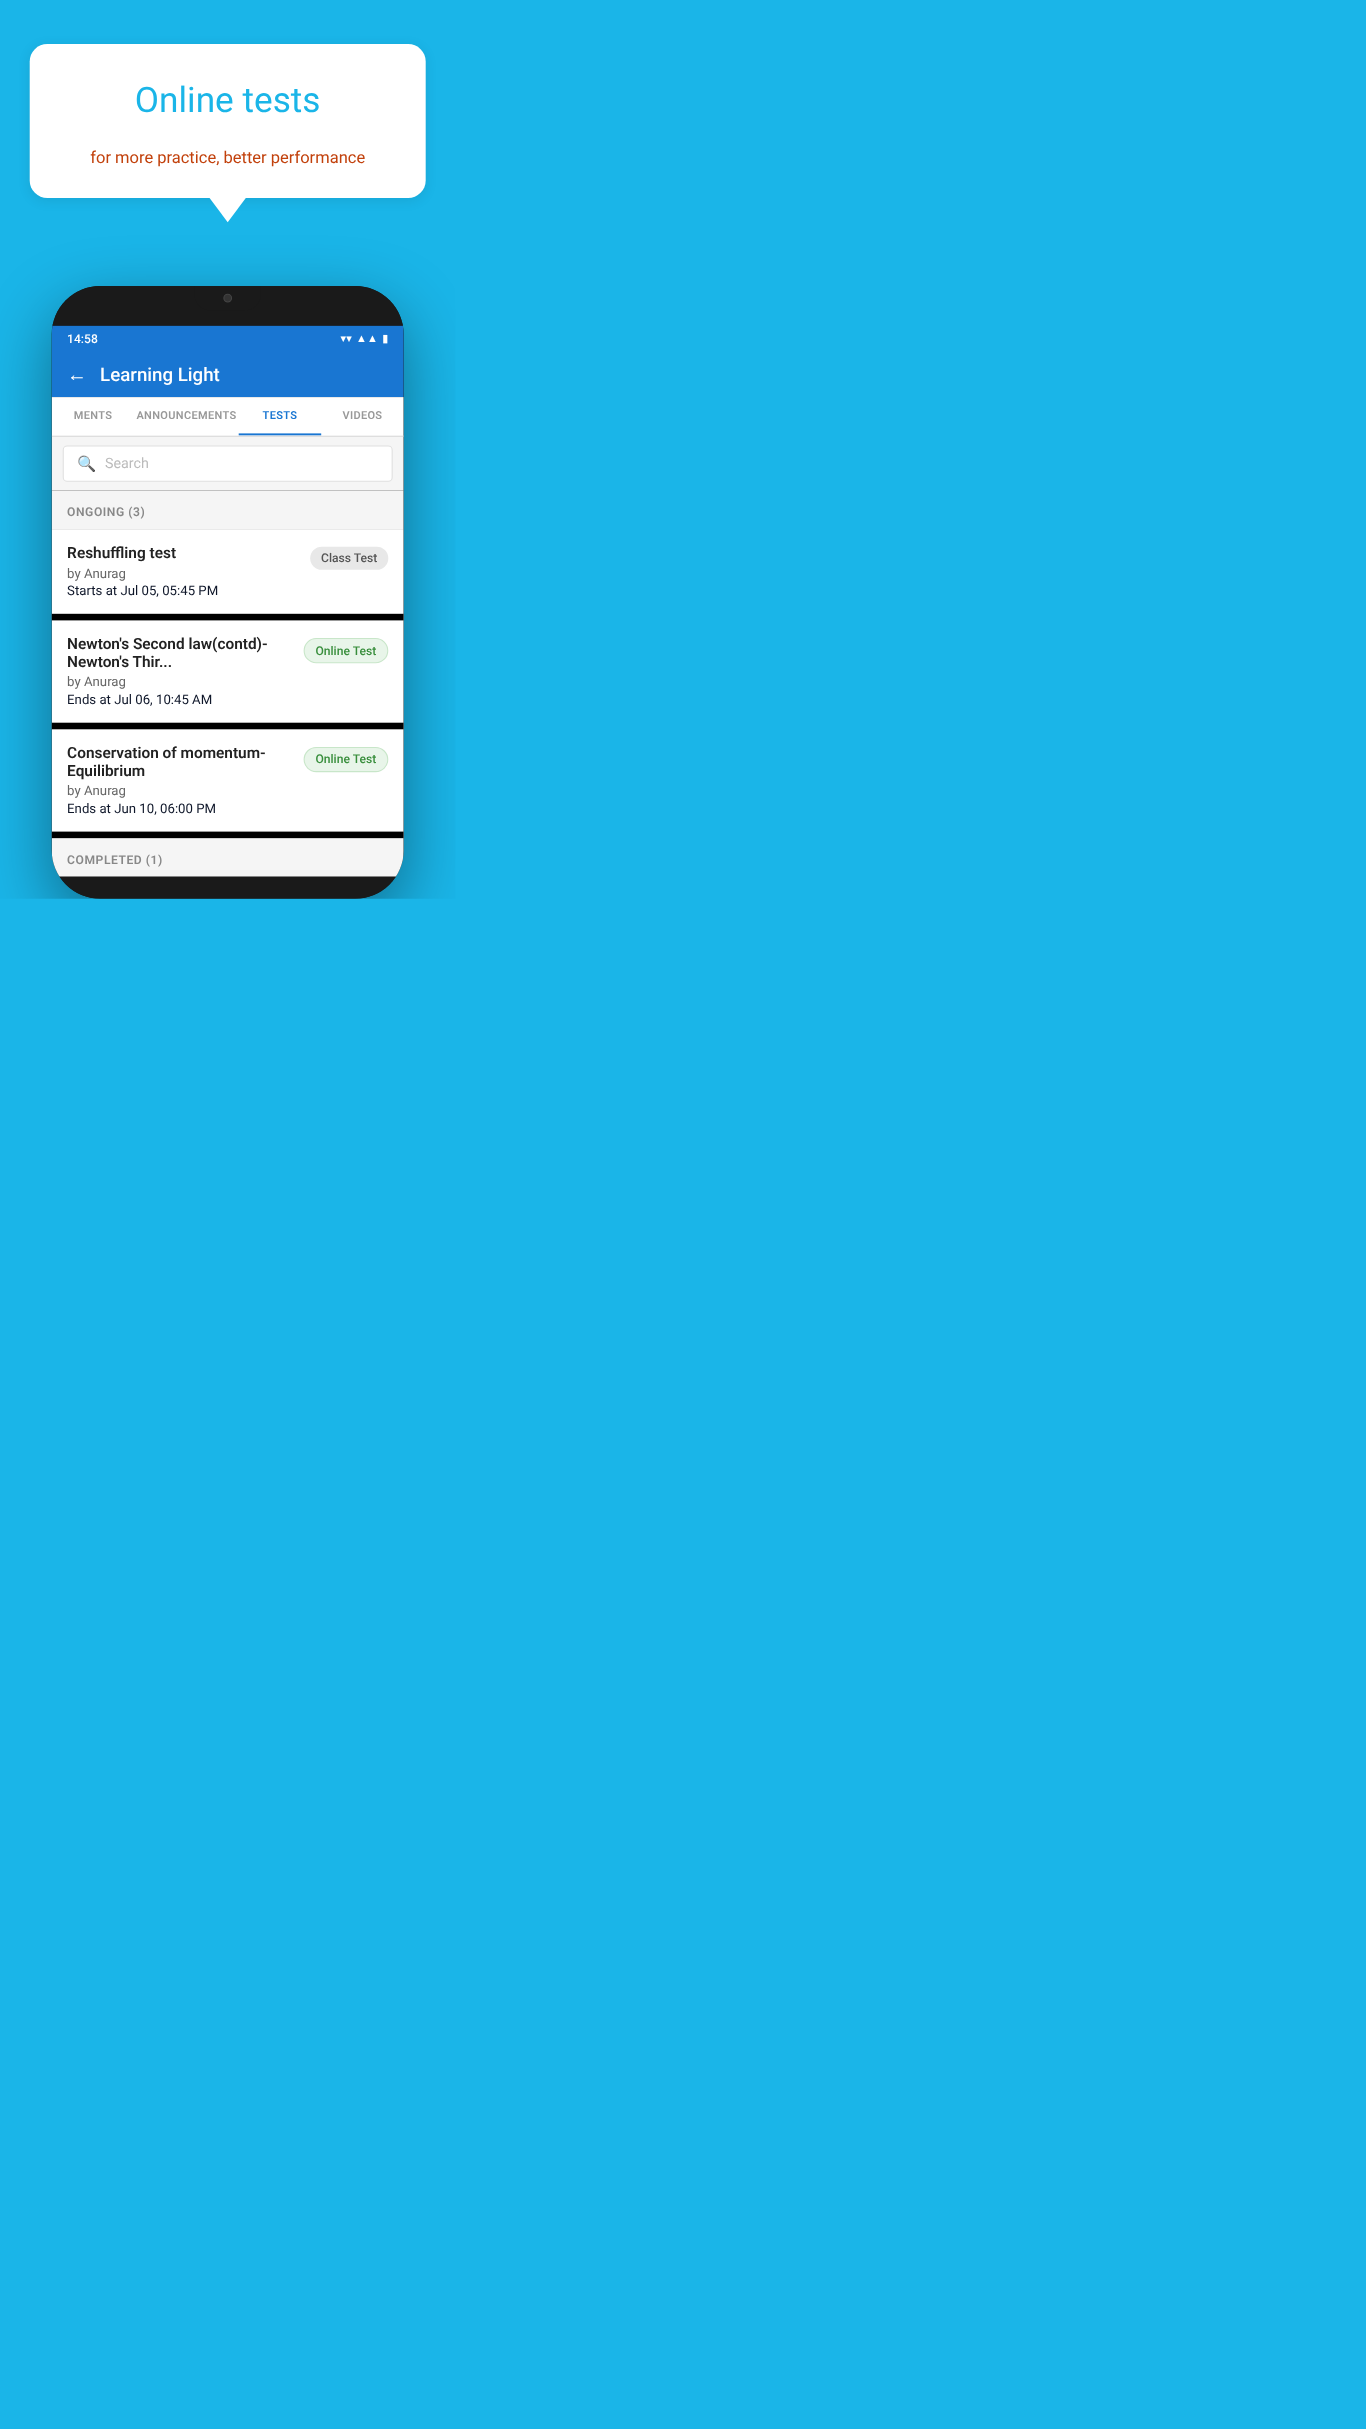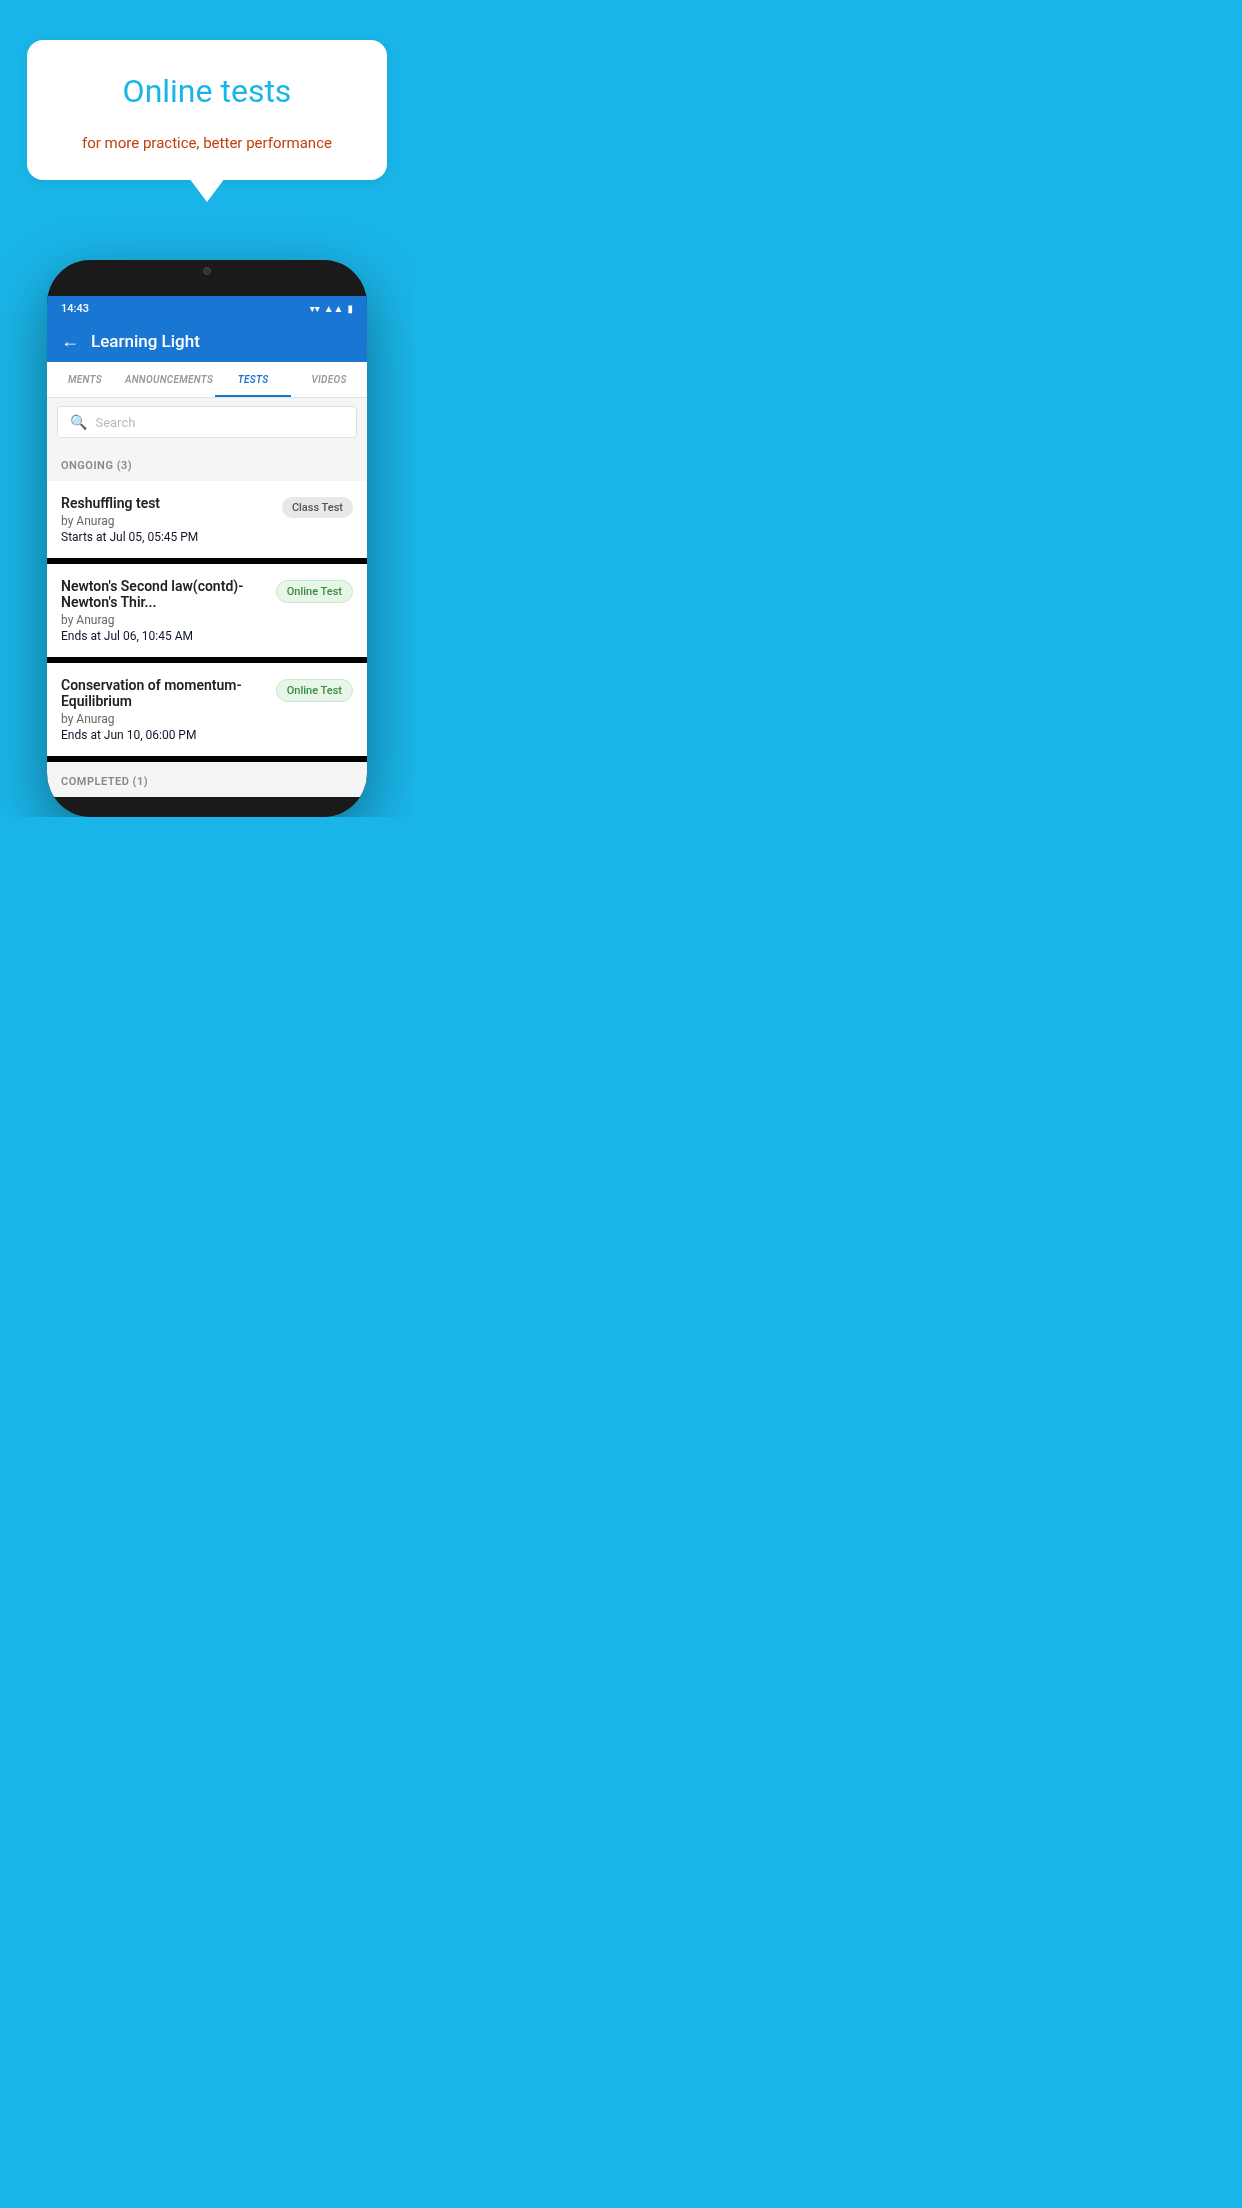--- a/index.html
+++ b/index.html
@@ -157,21 +157,20 @@
       font-size: 17px;
       font-weight: 500;
     }
 
     
     .tabs-bar {
       background: white;
       display: flex;
       border-bottom: 1px solid #e0e0e0;
       overflow: hidden;
-      font-style: italic;
     }
 
     .tab-item {
       flex: 1;
       padding: 12px 2px;
       text-align: center;
       font-size: 10px;
       font-weight: 600;
       color: #999;
       letter-spacing: 0.3px;
@@ -320,21 +319,21 @@
 <div class="phone-wrapper">
   <div class="phone">
 
     <div class="phone-top-bezel">
       <div class="phone-notch">
         <div class="phone-camera"></div>
       </div>
     </div>
 
     <div class="status-bar">
-      <span class="status-time">14:43</span>
+      <span class="status-time">14:58</span>
       <div class="status-icons">
         <span class="status-icon">▾▾</span>
         <span class="status-icon">▲▲</span>
         <span class="status-icon">▮</span>
       </div>
     </div>
 
     <div class="app-header">
       <span class="back-arrow">←</span>
       <span class="app-title">Learning Light</span>

